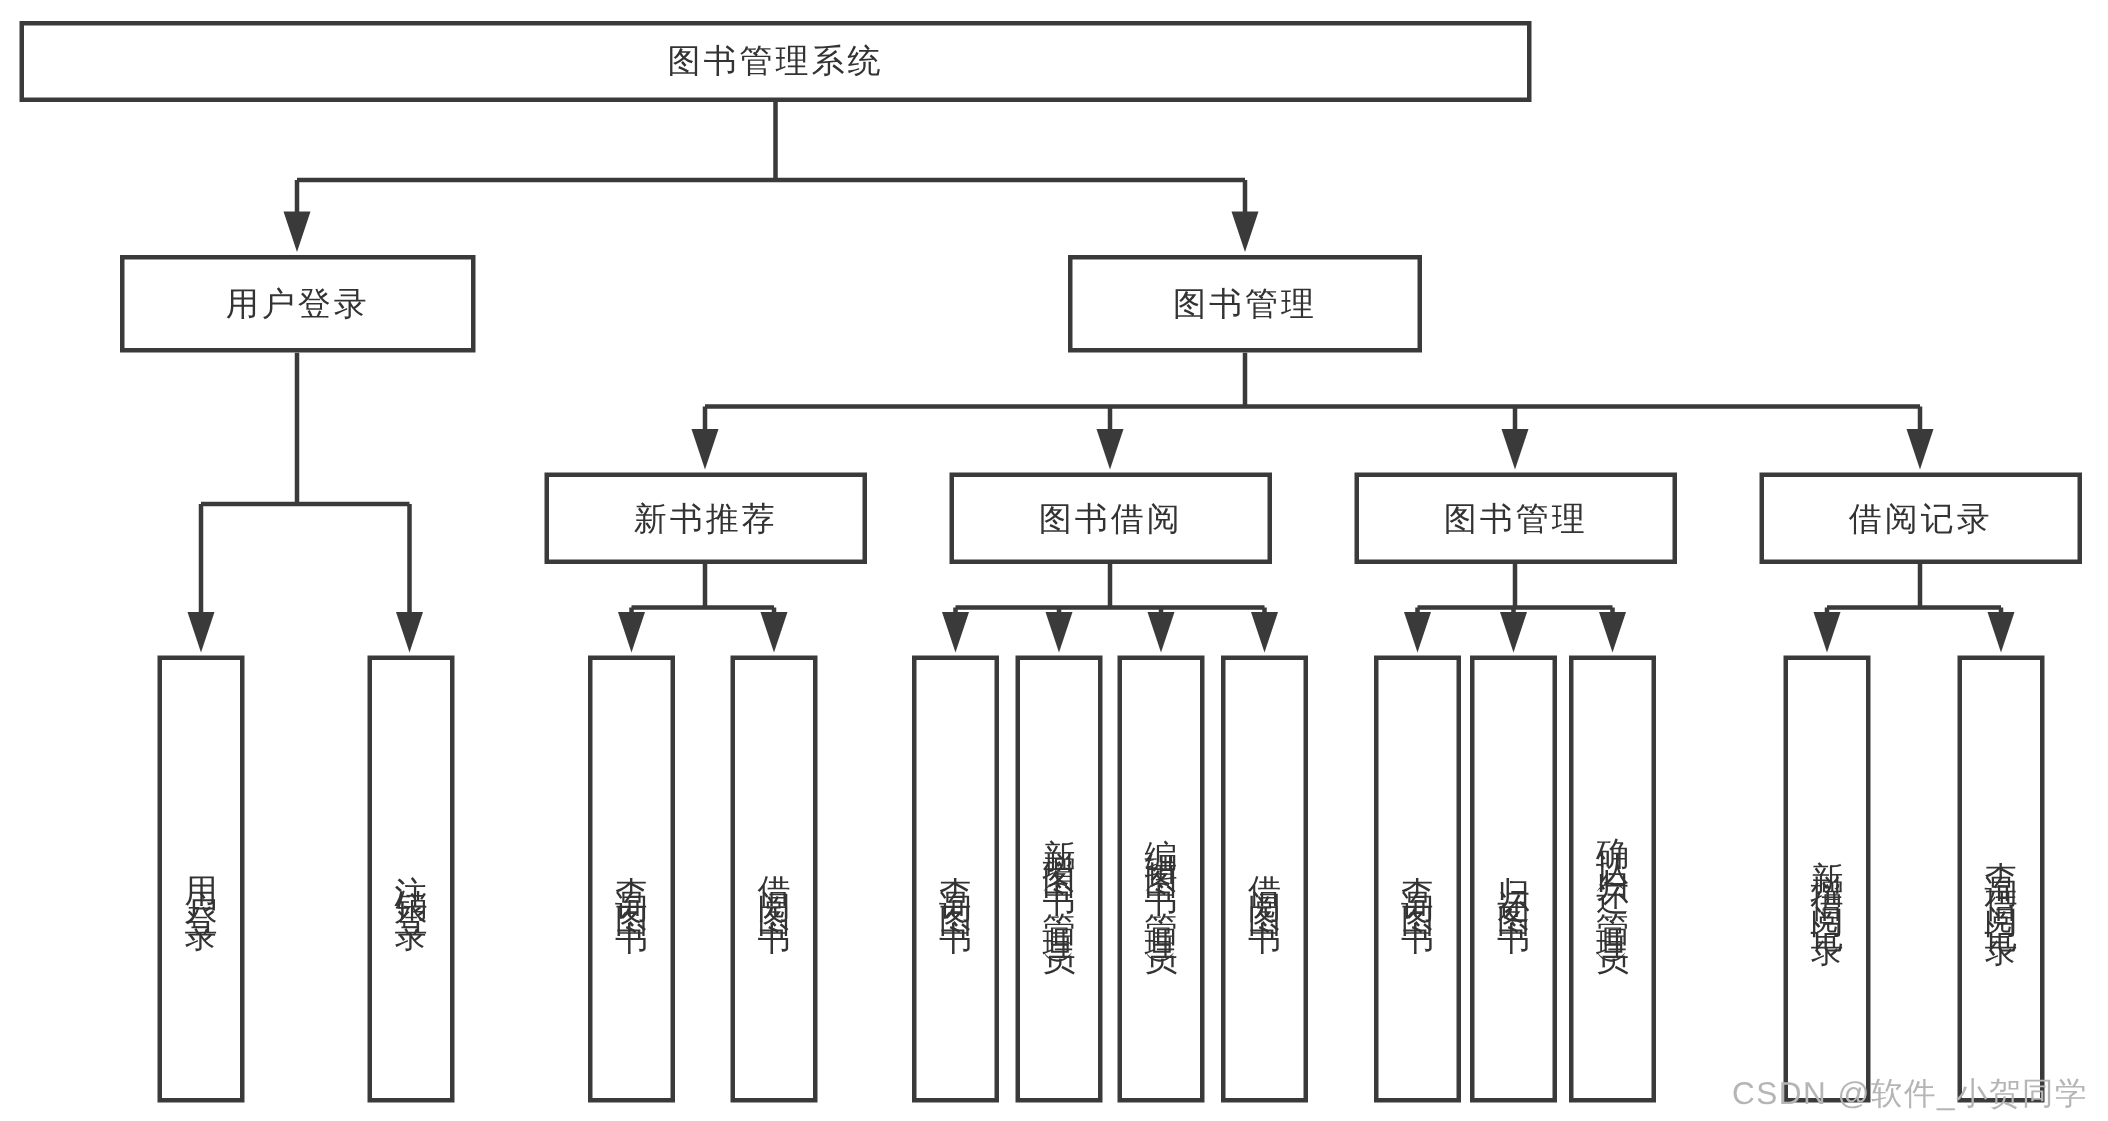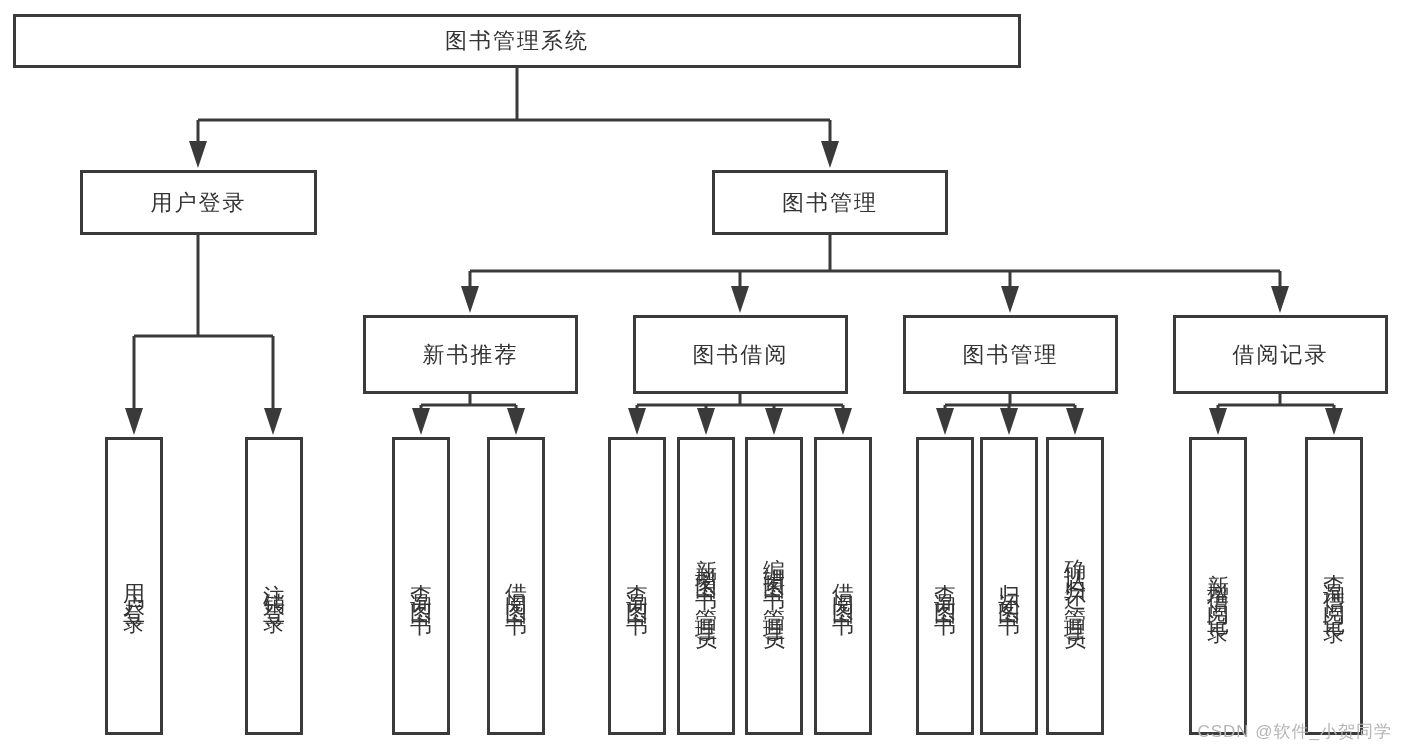--- a/index.html
+++ b/index.html
@@ -29,21 +29,21 @@
     color: var(--text, #333333);
     display: flex; align-items: center; justify-content: center;
     font-size: 22px; letter-spacing: 2px;
     z-index: 2;
   }
 
   .root { left: 13px; top: 14px;  width: 1008px; height: 54px; }
   .l2a  { left: 80px;  top: 170px; width: 237px;  height: 65px; }
   .l2b  { left: 712px; top: 170px; width: 236px;  height: 65px; }
 
-  .l3   { top: 315px; width: 215px; height: 79px; }
+  .l3   { top: 315px; width: 215px; height: 61px; }
   .l3-0 { left: 363px; }
   .l3-1 { left: 633px; align-items: center; }
   .l3-2 { left: 903px; }
   .l3-3 { left: 1173px; text-align: center; }
 
   .leaf { top: 437px; width: 58px; height: 298px; }
   .leaf .vtext {
     writing-mode: vertical-rl;
     letter-spacing: 10px;
     font-size: 22px;
@@ -60,21 +60,21 @@
   .lf-7  { left: 814px; }
   .lf-8  { left: 916px; }
   .lf-9  { left: 980px; }
   .lf-10 { left: 1046px; }
   .lf-11 { left: 1189px; }
   .lf-12 { left: 1305px; }
 
   .watermark {
     position: absolute; right: 13px; bottom: 4px;
     color: var(--watermark, #b5b5b5);
-    font-size: 17px; letter-spacing: 1px;
+    font-size: 21px; letter-spacing: 1px;
     z-index: 5; pointer-events: none;
   }
 </style>
 </head>
 <body>
 
 <div class="stage">
 
   <svg class="wires" viewBox="0 0 1405 747" aria-hidden="true">
 

